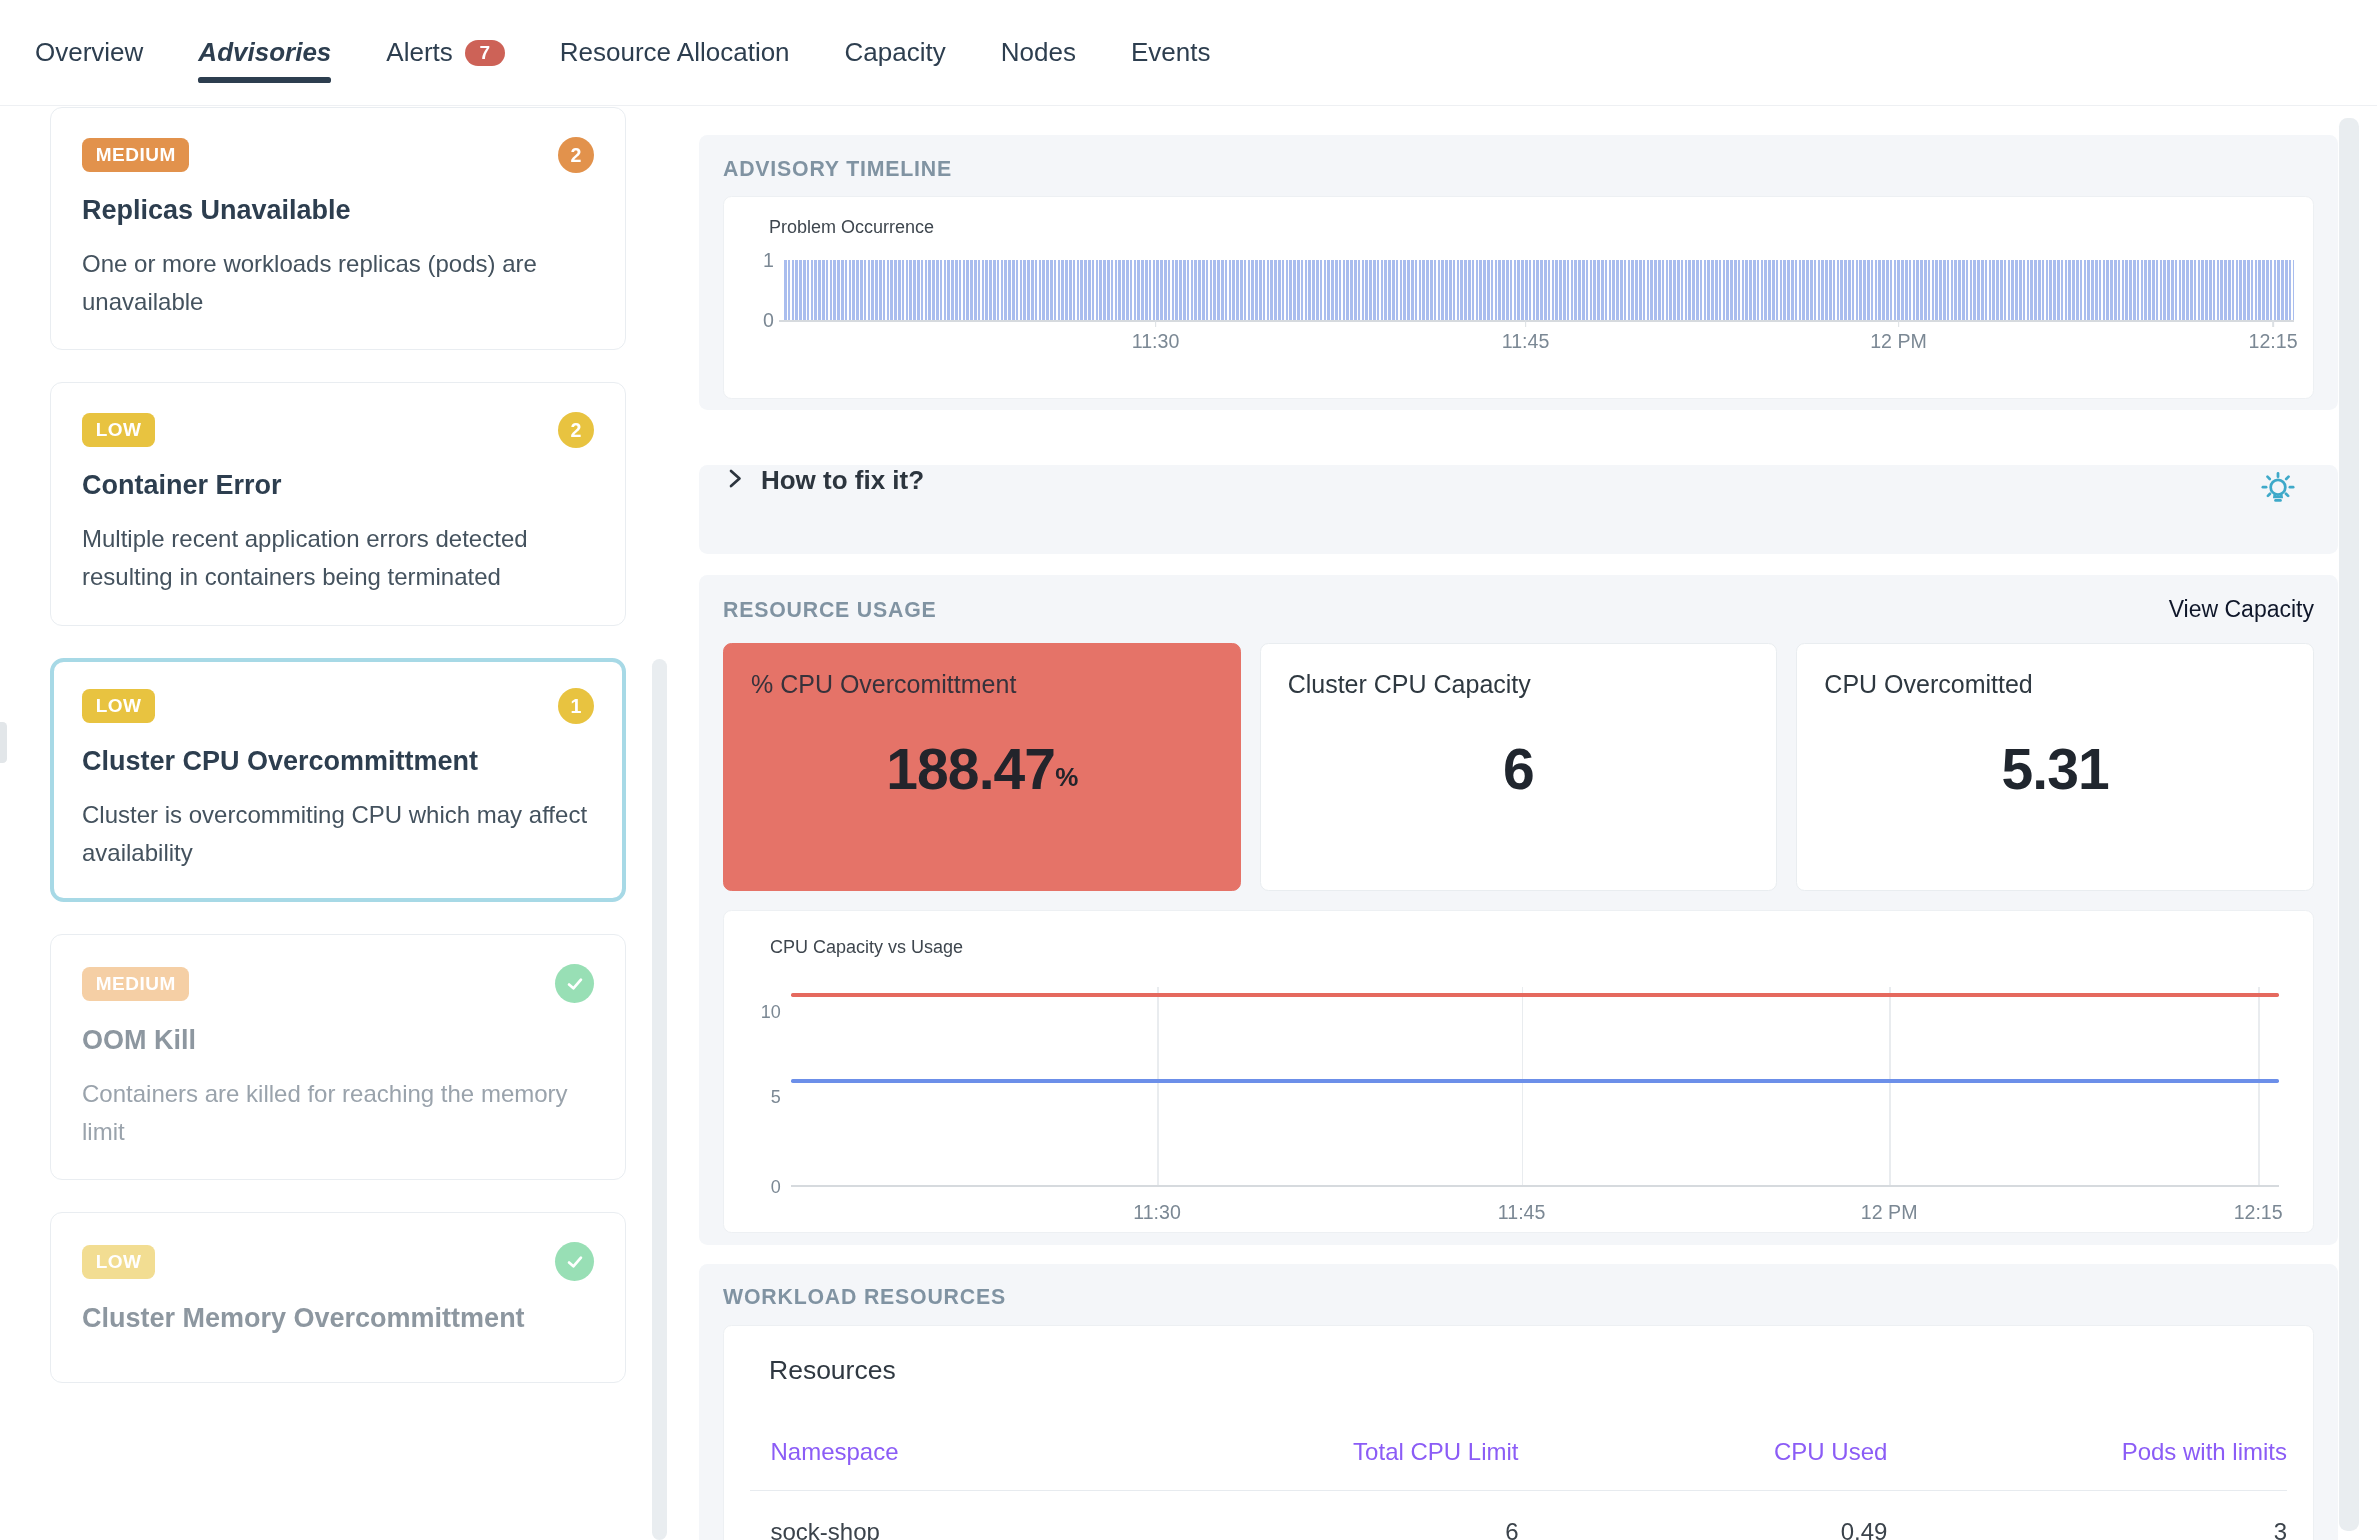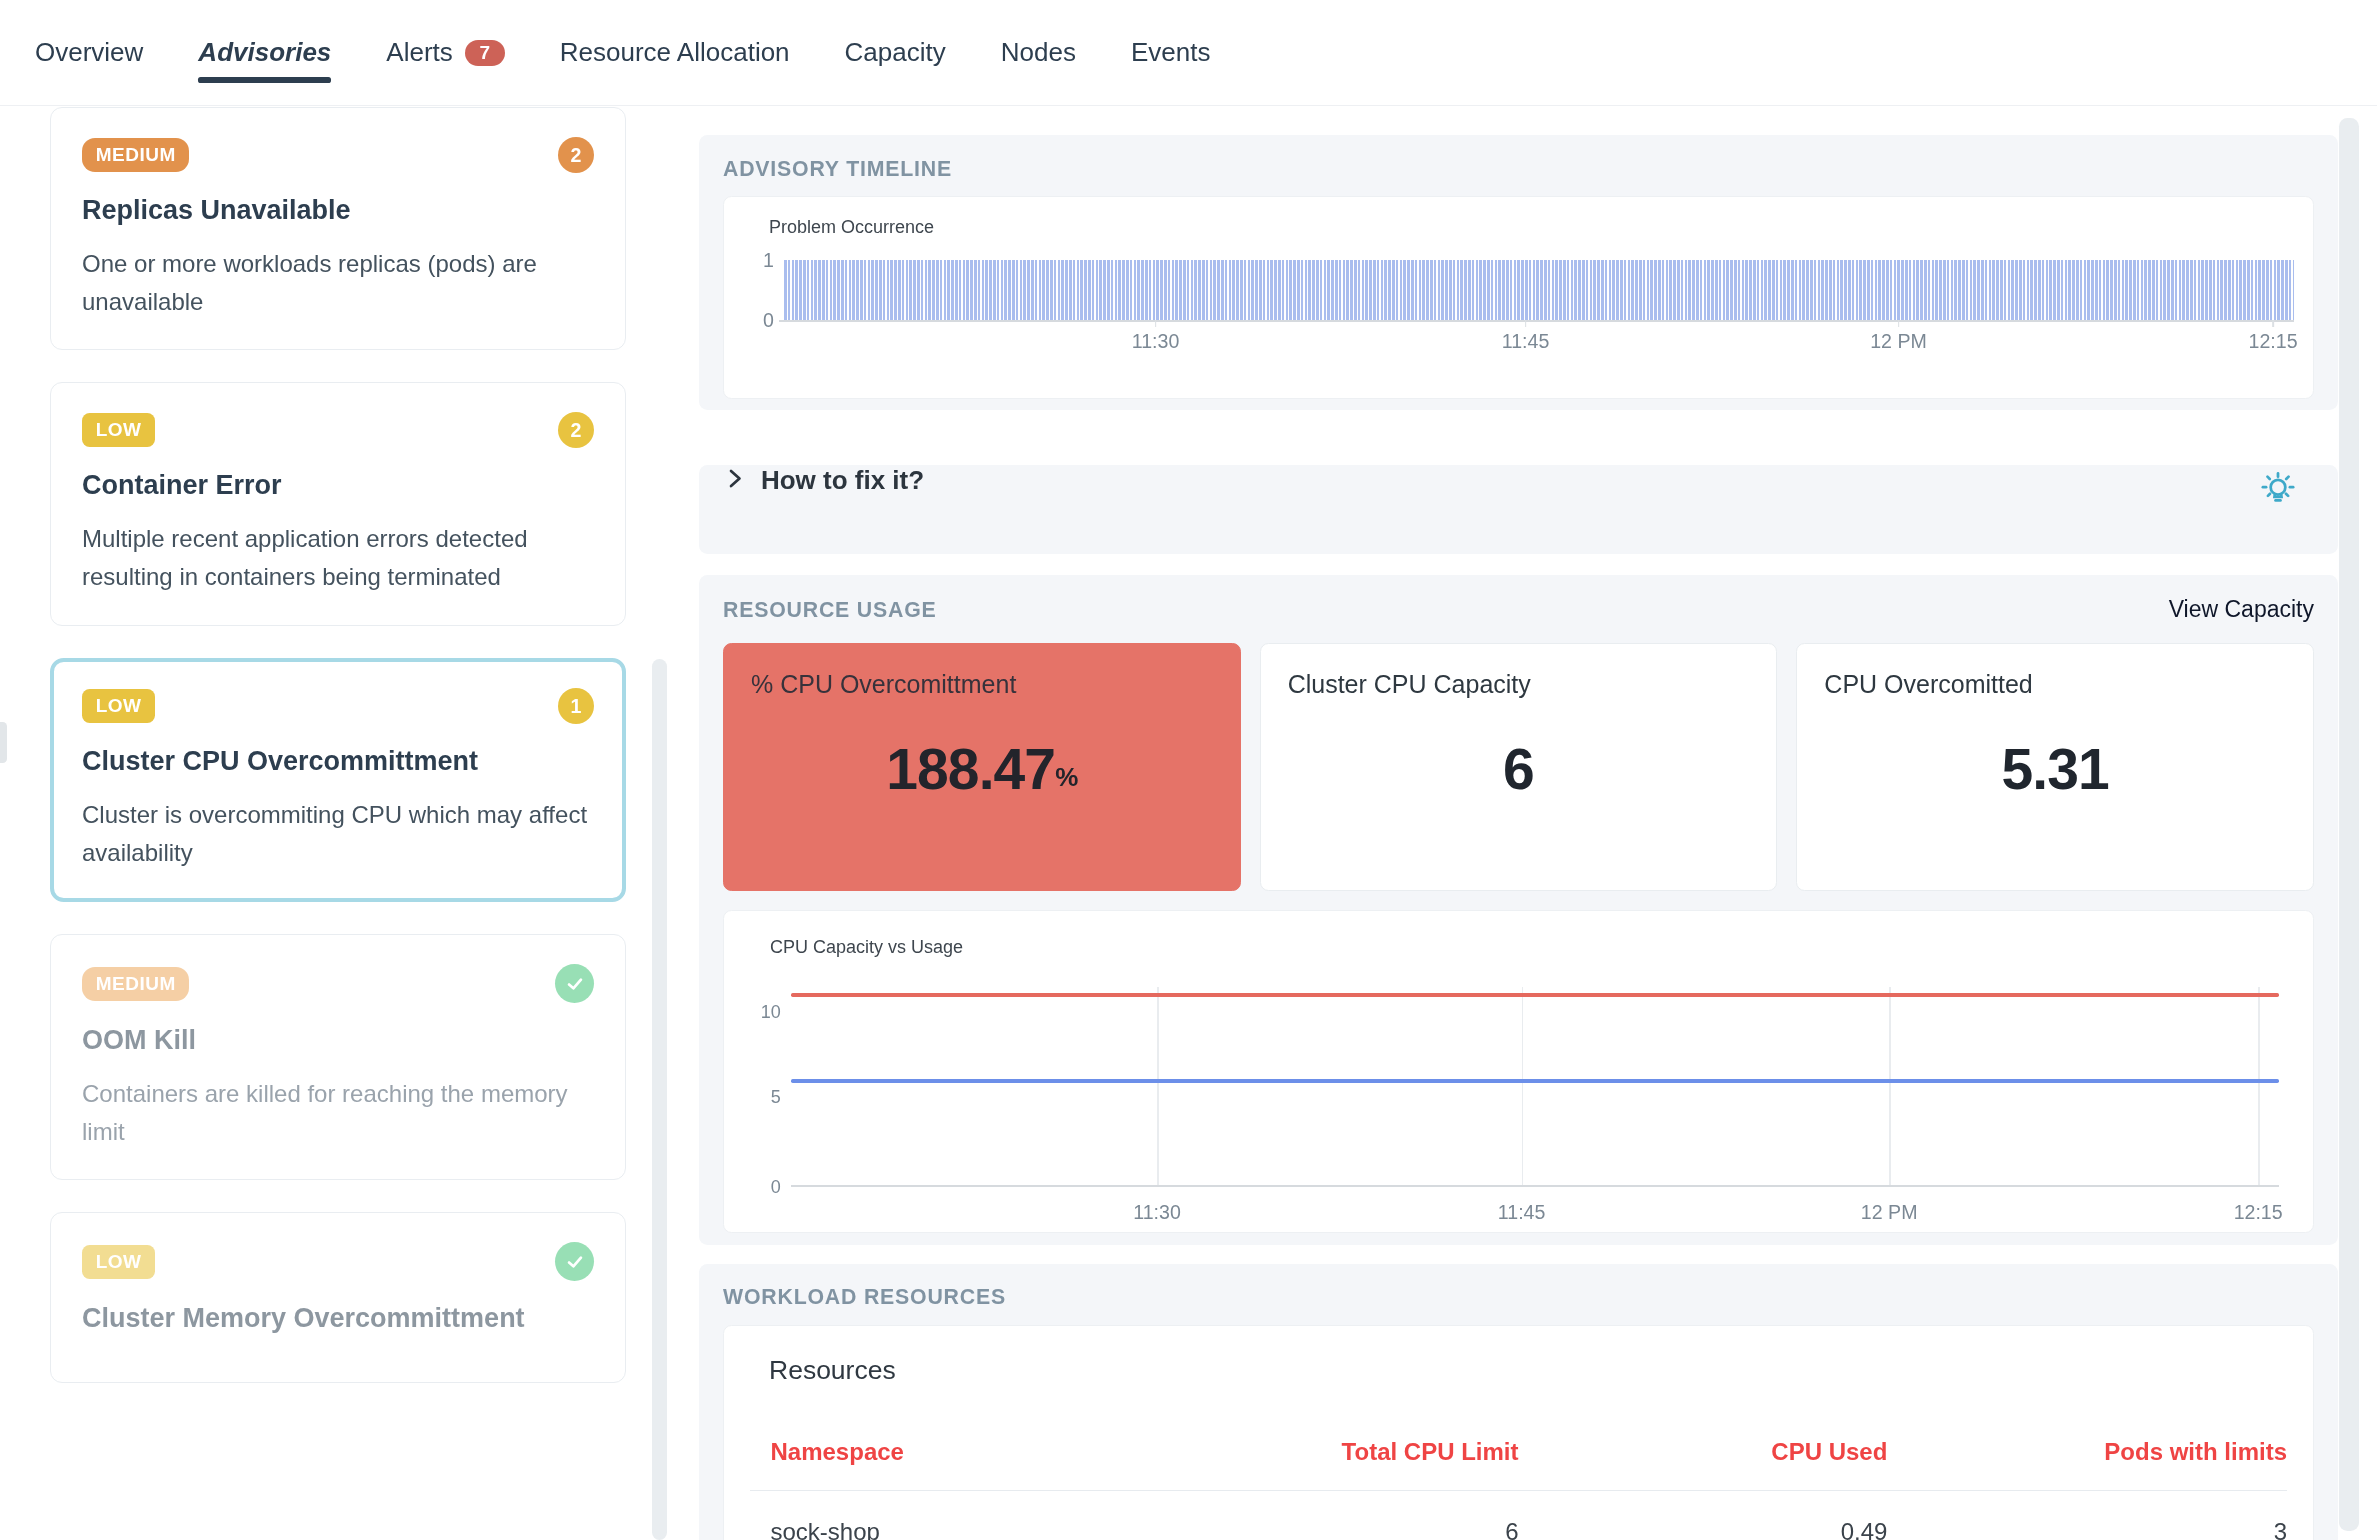--- a/index.html
+++ b/index.html
@@ -17,21 +17,21 @@
                min-width:40px; height:26px; padding:0 6.8px; border-radius:13.7px; background:#cd6257; color:#fff; font-size:19px; font-weight:700; }
 
   
   .sidebar { position:absolute; left:50px; top:107px; bottom:0; width:576px; overflow:hidden; }
   .adv-card { background:#fff; border:1.7px solid #e9edf1; border-radius:12px; padding:29px 31px; margin-bottom:32px; cursor:pointer; }
   .adv-card.selected { border:4.3px solid #a7d9e6; border-radius:13.7px; padding:26.5px 28px; }
   .adv-card.cut { margin-top:-68px; }
   .badge-row { display:flex; justify-content:space-between; align-items:center; margin-bottom:22px; min-height:36px; }
   .sev { display:inline-flex; align-items:center; height:34px; padding:0 13.7px; border-radius:7.7px;
          color:#fff; font-size:19px; font-weight:700; letter-spacing:0.5px; }
-  .sev.medium { background:#e2924c;border-radius:13px; }
+  .sev.medium { background:#e2924c; }
   .sev.low { background:#e8c340; }
   .resolved .sev.medium { background:#f5cfa5; }
   .resolved .sev.low { background:#f2dd92; }
   .count-badge { display:flex; align-items:center; justify-content:center; width:36px; height:36px; border-radius:50%;
                  color:#fff; font-size:19.6px; font-weight:700; }
   .count-badge.medium { background:#e2924c; }
   .count-badge.low { background:#e8c340; }
   .check-circle { width:39px; height:39px; border-radius:50%; background:#98dfb5; display:flex; align-items:center; justify-content:center; }
   .adv-title { font-size:27px; font-weight:700; color:#2d3e4f; margin-bottom:19px; }
   .adv-desc { font-size:24px; line-height:1.57; color:#44525e; }
@@ -93,21 +93,21 @@
   .hline.red { top:6px; background:#e5695e; }
   .hline.blue { top:92px; background:#6c8fe9; }
   .xrow2 { position:relative; height:36px; font-size:19.6px; color:#7b8894; }
   .xrow2 .xt { position:absolute; top:13.7px; transform:translateX(-50%); white-space:nowrap; }
 
   
   #sec-workload { top:1264px; height:444px; padding:20.5px 24px; }
   .res-card { margin-top:15.4px; padding:29px 26px 0; height:376px; }
   .res-title { font-size:26.5px; font-weight:500; color:#2f3841; margin-left:19px; }
   table.res { width:100%; margin-top:38px; border-collapse:collapse; font-size:24px; }
-  table.res th { font-weight:700; color:#ef4444; text-align:right; padding:13.7px 0 24px; border-bottom:1.7px solid #e7ebef; }
+  table.res th { font-weight:400; color:#8b5cf6; text-align:right; padding:13.7px 0 24px; border-bottom:1.7px solid #e7ebef; }
   table.res td { color:#3b434b; text-align:right; padding:27px 0; border-bottom:1.7px solid #e7ebef; }
   table.res th:first-child, table.res td:first-child { text-align:left; padding-left:20.5px; }
   .c1{width:34%;} .c2{width:16%;} .c3{width:24%;} .c4{width:26%;}
 
   .icon { display:inline-flex; }
 </style>
 </head>
 <body>
 
 <div class="stage">

